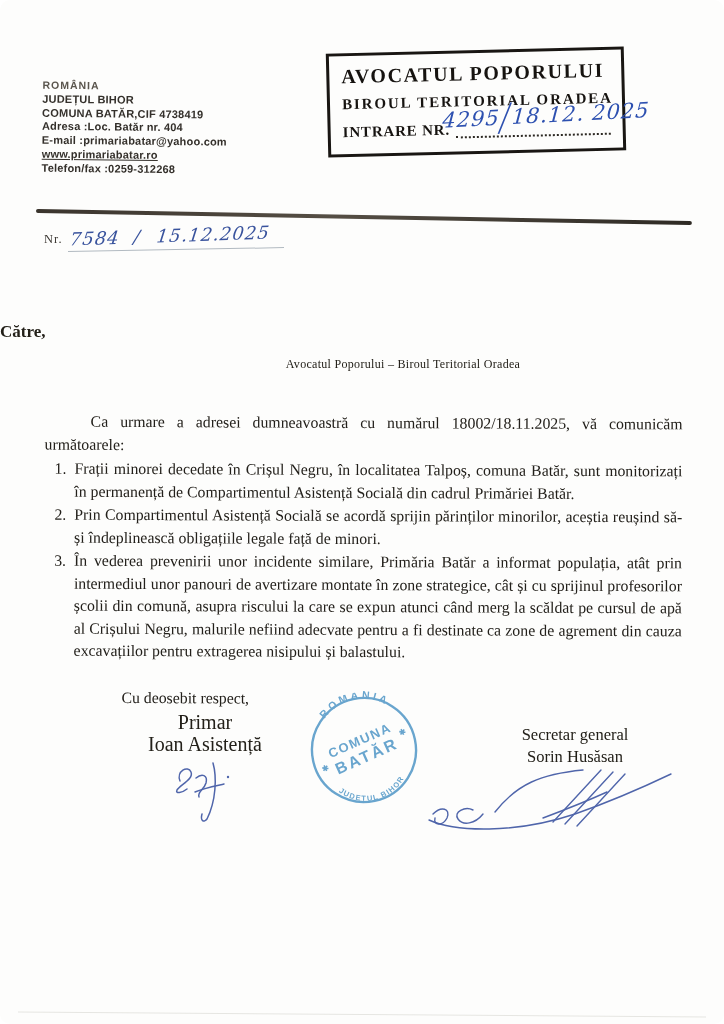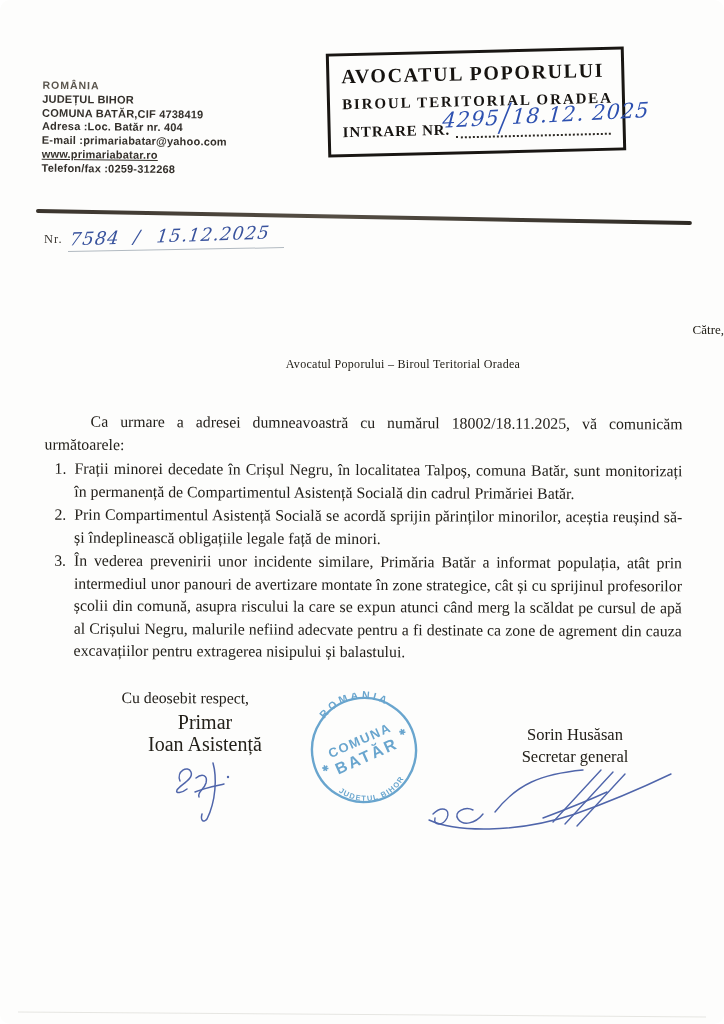--- a/index.html
+++ b/index.html
@@ -49,21 +49,21 @@
   .reg-line{position:absolute;left:44px;top:232px;font-size:12.5px;color:#3c3833;letter-spacing:1px;}
   .reg-hand{
     position:absolute;left:26px;top:-7px;white-space:nowrap;
     font-family:"DejaVu Serif",serif;font-style:italic;font-size:18px;color:#39539d;
     transform:rotate(-2deg) skewX(-9deg);
   }
   .reg-hand .sep{margin:0 16px 0 14px;}
   .reg-underline{position:absolute;left:24px;top:17px;width:216px;border-bottom:1.4px solid #b2bac1;transform:rotate(-1deg);}
 
   
-  .salutation{position:absolute;left:0;top:322px;width:724px;text-align:right;font-size:13px;}
+  .salutation{position:absolute;left:0;top:322px;width:724px;text-align:left;font-size:17px;font-weight:bold;}
   .recipient{position:absolute;left:5px;top:357px;width:724px;text-align:center;font-size:12px;letter-spacing:.3px;margin-left:36px;}
 
   
   .body-block{
     position:absolute;left:44px;top:412px;width:638px;
     font-size:15.8px;line-height:22.5px;text-align:justify;color:#23201b;
     transform:rotate(.25deg);
   }
   .intro{margin:0;text-indent:46px;}
   ol.points{margin:2px 0 0 0;padding-left:26px;}
@@ -156,22 +156,22 @@
     </text>
     <g transform="rotate(-12 58 58)">
       <text x="58" y="52" text-anchor="middle" font-size="13" letter-spacing="1.5">COMUNA</text>
       <text x="58" y="70" text-anchor="middle" font-size="16" letter-spacing="2.5">BATĂR</text>
       <text x="12" y="62" font-size="8">✱</text>
       <text x="97" y="60" font-size="8">✱</text>
     </g>
   </svg>
 
   <div class="sign-right">
+    <div>Secretar general</div>
     <div>Sorin Husăsan</div>
-    <div>Secretar general</div>
     <svg class="sig-right-svg" width="250" height="80" viewBox="0 0 250 80">
       <g fill="none" stroke="#3d55a2" stroke-width="1.4" stroke-linecap="round" opacity="0.9">
         <path d="M4,58 C30,70 90,72 150,52 C190,38 225,22 246,12"></path>
         <path d="M8,52 C16,44 26,46 22,56 C18,64 8,64 10,56"></path>
         <path d="M58,52 C50,62 38,64 33,57 C28,50 40,44 48,48"></path>
         <path d="M70,50 C92,22 116,12 158,8"></path>
         <path d="M128,60 L176,8"></path>
         <path d="M140,62 L188,10"></path>
         <path d="M152,64 L200,12"></path>
         <path d="M118,56 C134,50 160,40 182,30"></path>

